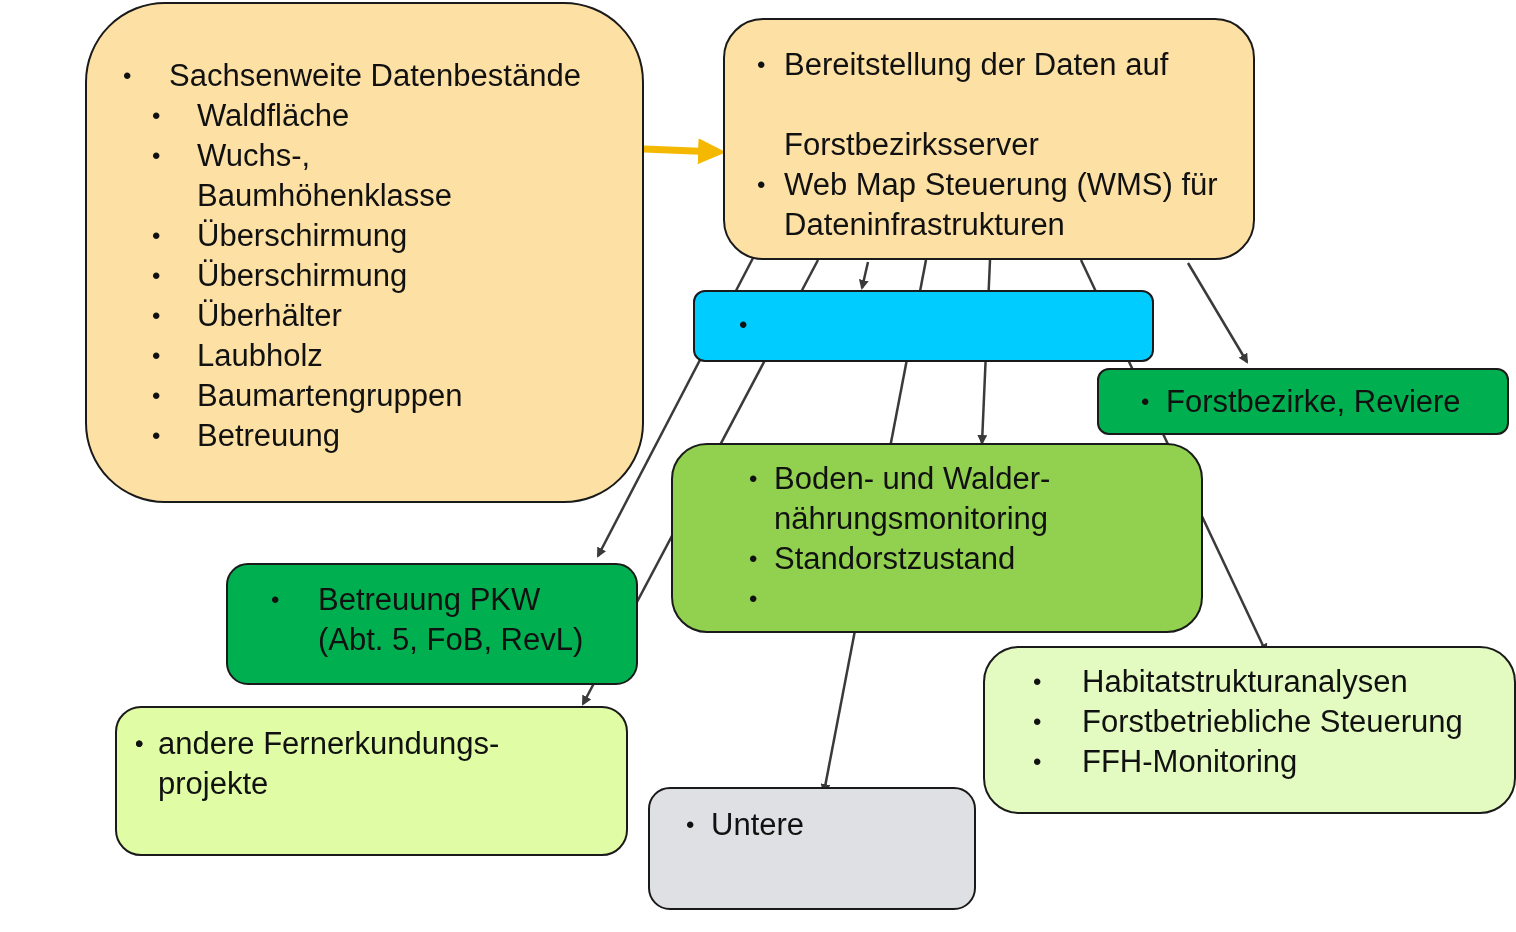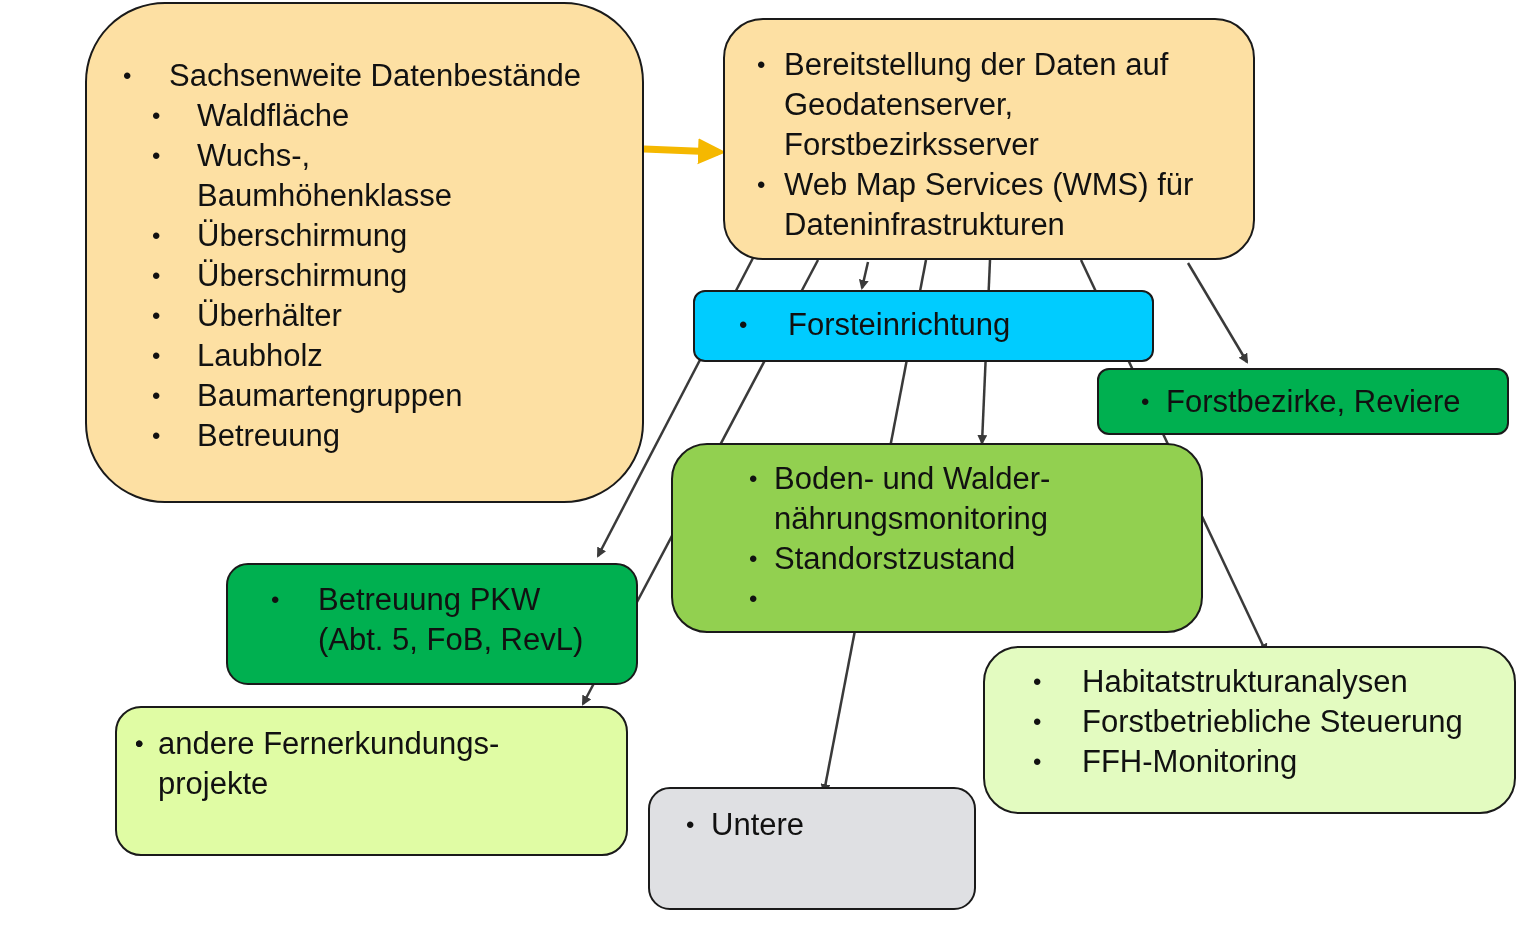--- a/index.html
+++ b/index.html
@@ -88,28 +88,28 @@
     <li><span class="bullet">•</span><span>Überschirmung</span></li>
     <li><span class="bullet">•</span><span>Überhälter</span></li>
     <li><span class="bullet">•</span><span>Laubholz</span></li>
     <li><span class="bullet">•</span><span>Baumartengruppen</span></li>
     <li><span class="bullet">•</span><span>Betreuung</span></li>
   </ul>
 </div>
 
 <div class="box" id="srv">
   <ul>
-    <li><span class="bullet">•</span><span>Bereitstellung der Daten auf</span><br><span>Geodatenserver,</span><br><span>Forstbezirksserver</span></li>
-    <li><span class="bullet">•</span><span>Web Map Services (WMS) für</span><br><span>Dateninfrastrukturen</span></li>
+    <li><span class="bullet">•</span><span>Bereitstellung der Daten auf</span><br><br><span>Forstbezirksserver</span></li>
+    <li><span class="bullet">•</span><span>Web Map Steuerung (WMS) für</span><br><span>Dateninfrastrukturen</span></li>
   </ul>
 </div>
 
 <div class="box" id="fe">
   <ul>
-    <li><span class="bullet">•</span><span>Forsteinrichtung</span></li>
+    <li><span class="bullet">•</span></li>
   </ul>
 </div>
 
 <div class="box" id="fb">
   <ul>
     <li><span class="bullet">•</span><span>Forstbezirke, Reviere</span></li>
   </ul>
 </div>
 
 <div class="box" id="bd">

